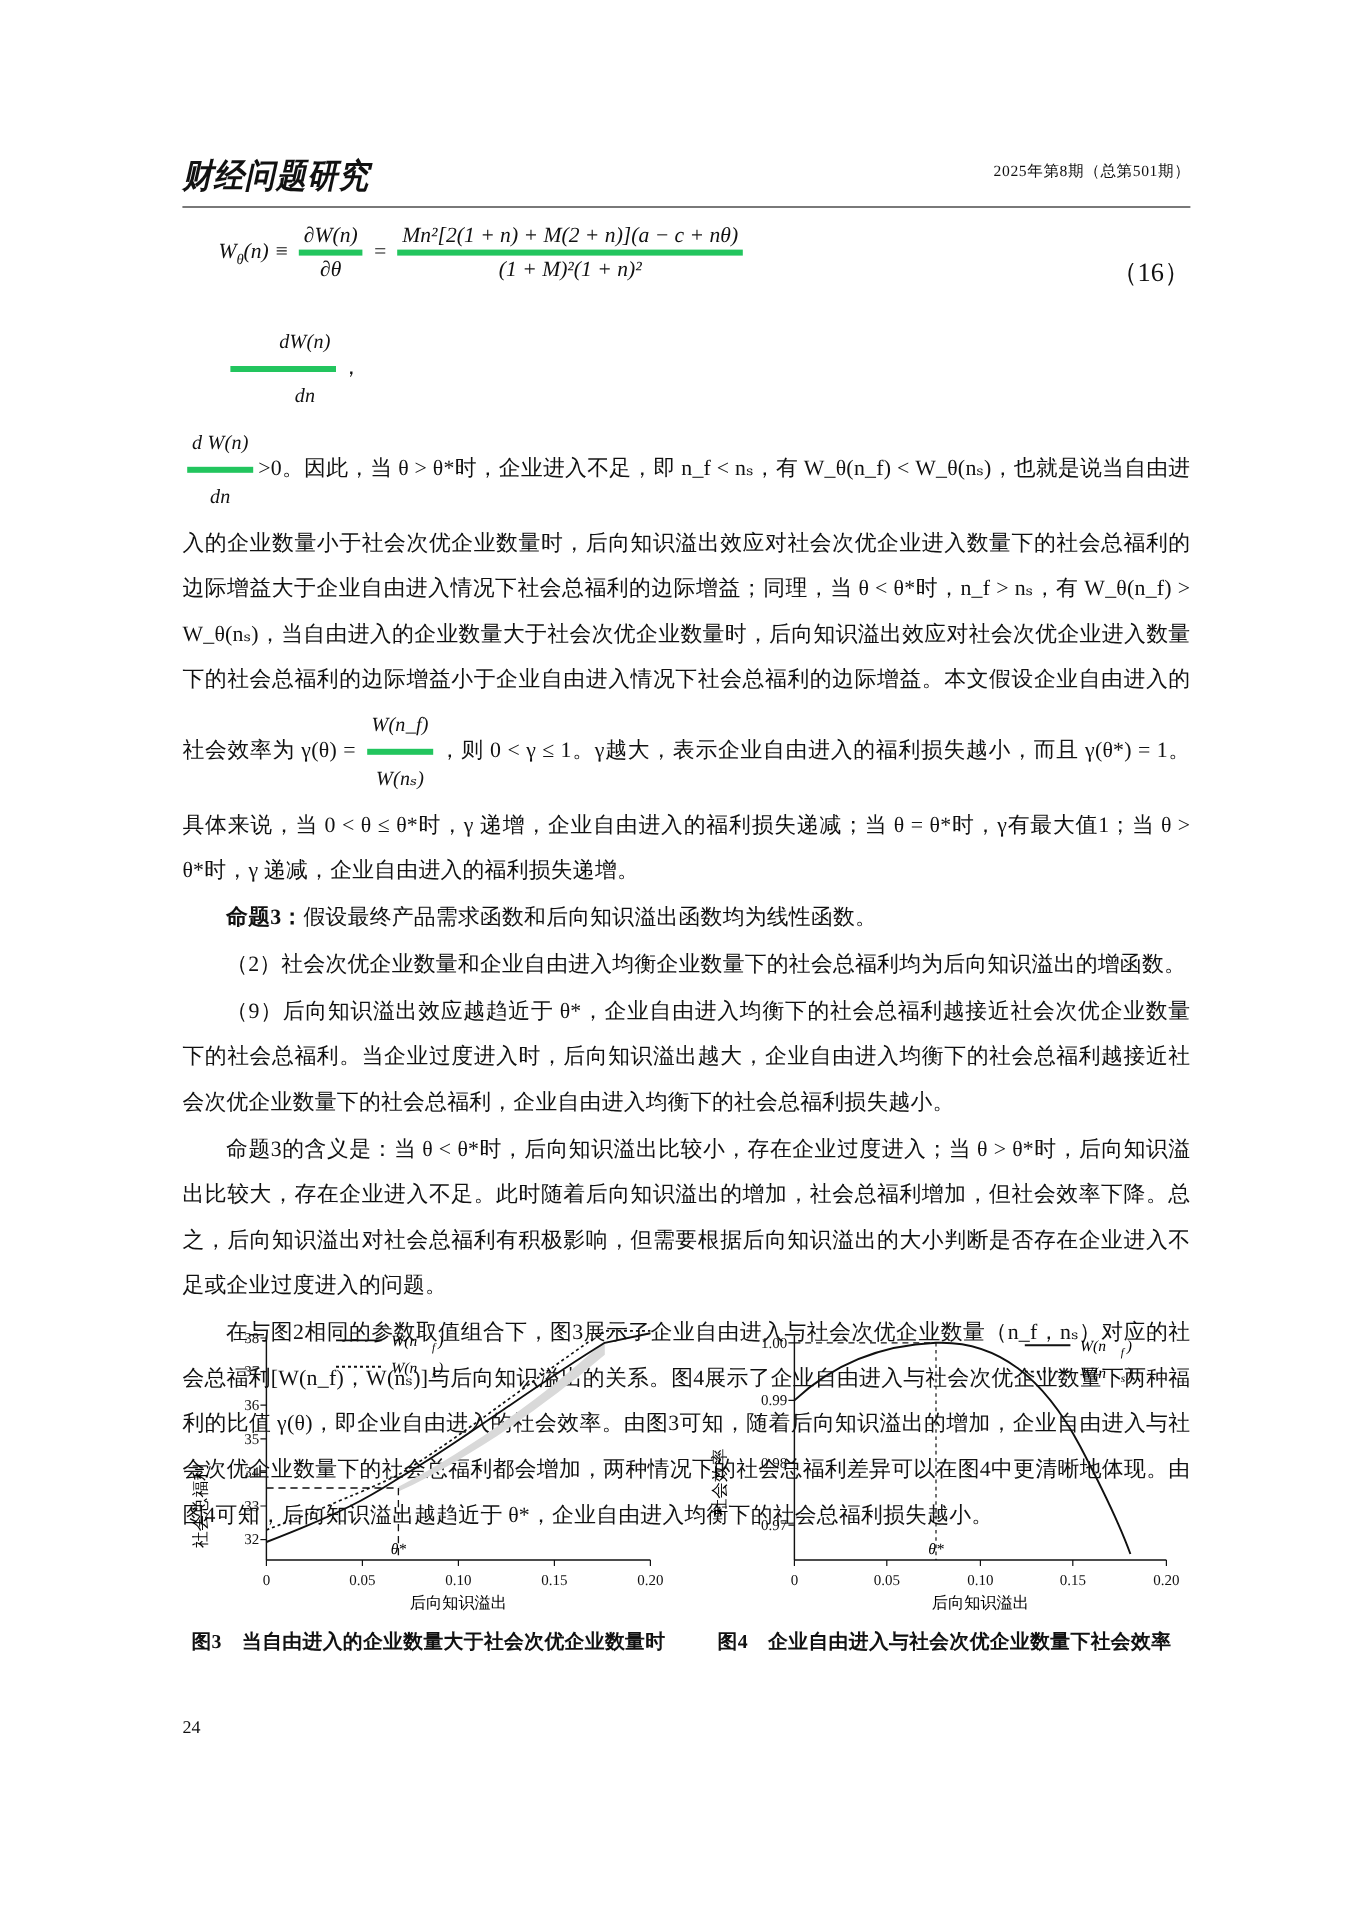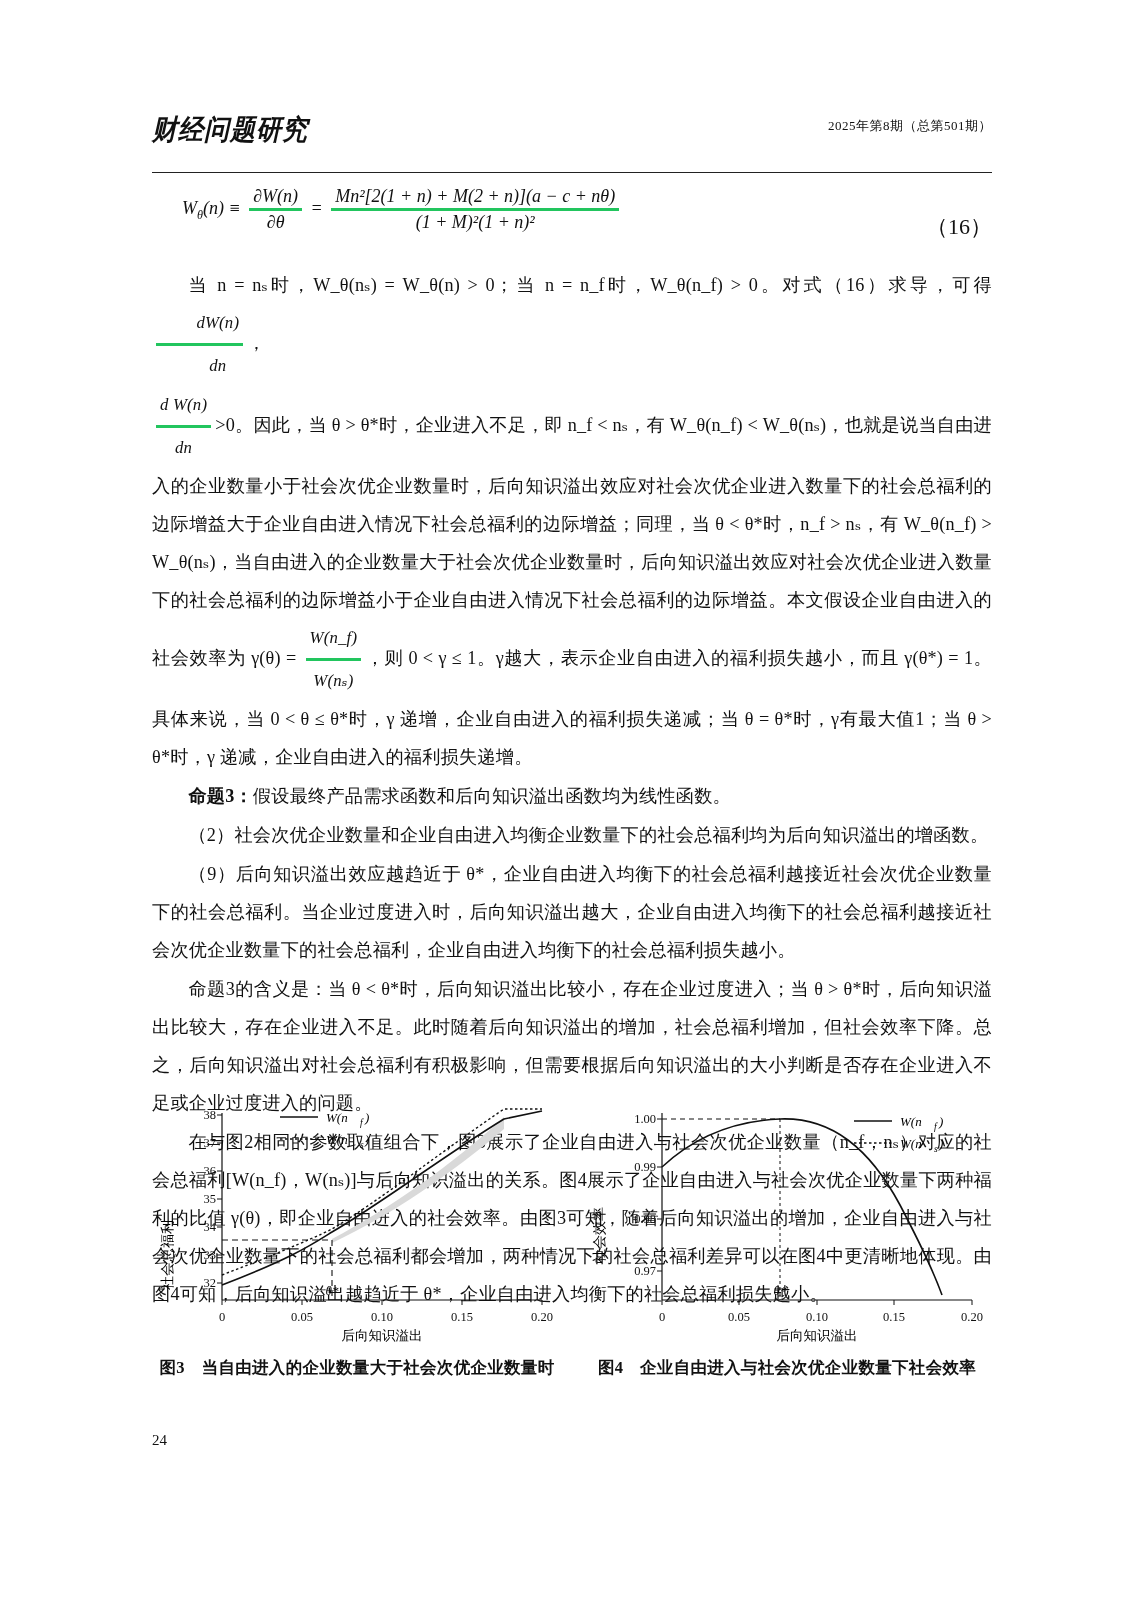--- a/index.html
+++ b/index.html
@@ -18,21 +18,21 @@
   .page {
     position: absolute;
     left: 0; top: 0;
     width: 1140px;
     height: 1600px;
   }
   
   .header {
     position: absolute;
     left: 152px;
-    top: 111px;
+    top: 128px;
     width: 840px;
     height: 44px;
   }
   .journal-logo {
     position: absolute;
     left: 0;
     top: 0;
     font-family: "DejaVu Serif", serif;
     font-weight: bold;
     font-size: 25px;
@@ -96,21 +96,21 @@
   }
   .frac {
     display: inline-block;
     vertical-align: middle;
     text-align: center;
     margin: 0 4px;
   }
   .frac .num {
     display: block;
     padding: 0 4px 1px 4px;
-    border-bottom: 3px solid #22c55e;
+    border-bottom: 5px solid #22c55e;
     white-space: nowrap;
   }
   .frac .den {
     display: block;
     padding: 1px 4px 0 4px;
     white-space: nowrap;
   }
   .small-frac { font-size: 0.92em; }
   sub { font-size: 0.68em; }
   .it { font-style: italic; }
@@ -171,21 +171,20 @@
         =
         <span class="frac">
           <span class="num it">Mn²[2(1 + n) + M(2 + n)](a − c + nθ)</span>
           <span class="den it">(1 + M)²(1 + n)²</span>
         </span>
       </div>
       <div class="eq-num">（16）</div>
     </div>
 
     <p class="para indent">
-      <span>当 n = nₛ时，W_θ(nₛ) = W_θ(n) &gt; 0；当 n = n_f时，W_θ(n_f) &gt; 0。对式（16）求导，可得</span>
       <span class="frac small-frac">
         <span class="num it">dW(n)</span>
         <span class="den it">dn</span>
       </span><span>，</span>
     </p>
 
     <p class="para">
       <span class="frac small-frac">
         <span class="num it">d W(n)</span>
         <span class="den it">dn</span>

